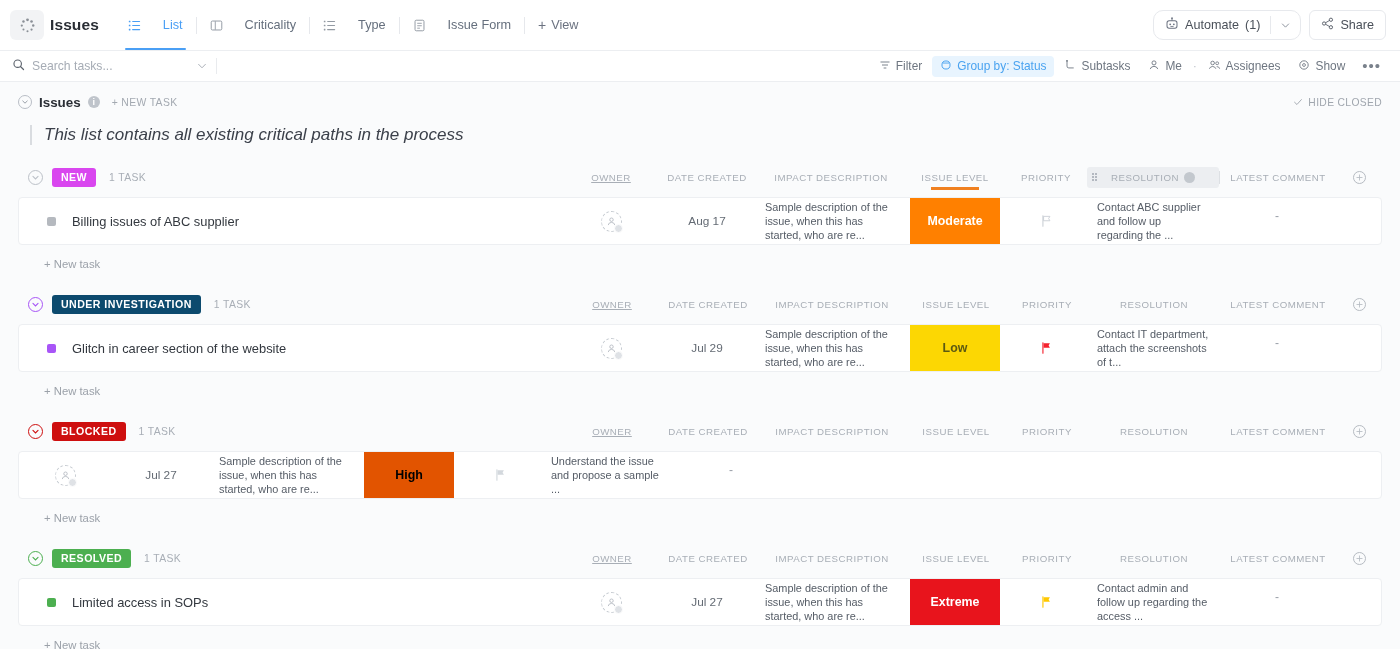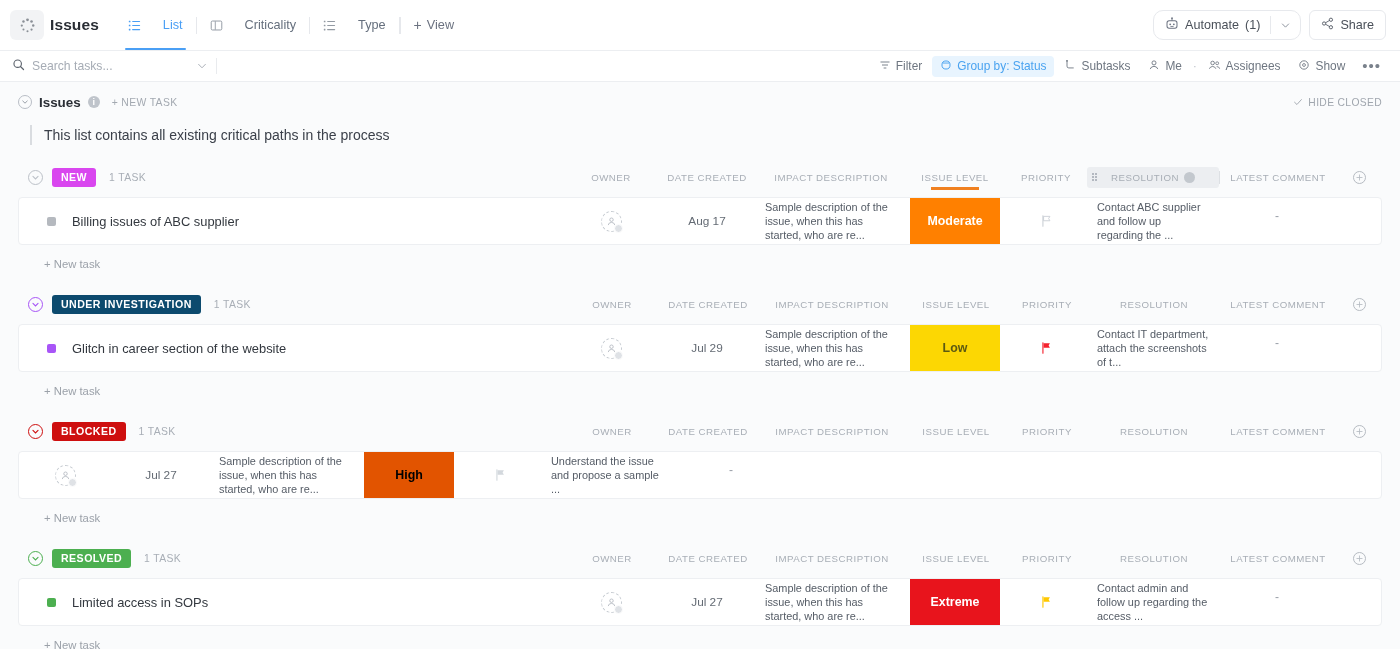--- a/index.html
+++ b/index.html
@@ -97,42 +97,42 @@
   .newtask-link { font-size: 10.4px; color: #a3a9b1; letter-spacing: .35px; cursor: pointer; }
   .hide-closed {
     margin-left: auto; display: flex; align-items: center; gap: 5px;
     font-size: 10.3px; color: #a0a6ae; letter-spacing: .35px; cursor: pointer;
   }
 
   .desc-banner {
     display: flex; align-items: center; margin: 13px 0 0 12px; padding-left: 12px;
     border-left: 2.5px solid #d9dce0; height: 20px;
   }
-  .desc-text { font-size: 14px; color: #3b404a; }
+  .desc-text { font-size: 17px; font-style: italic; color: #3b404a; }
 
   
   .group { margin-top: 20px; }
   .group-header { display: flex; align-items: center; height: 24px; padding-left: 10px; }
   .grp-chevron {
     width: 15px; height: 15px; border-radius: 50%; border: 1.3px solid #bcc1c8;
     display: flex; align-items: center; justify-content: center; margin-right: 9px; cursor: pointer; flex: none;
   }
   .status-chip {
     height: 19px; display: inline-flex; align-items: center; padding: 0 9px;
     border-radius: 3px; font-size: 10.6px; font-weight: bold; color: #fff;
     letter-spacing: .45px; text-transform: uppercase; cursor: pointer; white-space: nowrap;
   }
   .task-count { font-size: 10.4px; color: #a8aeb6; margin-left: 13px; letter-spacing: .35px; }
 
   .col-headers { margin-left: auto; display: flex; align-items: center; position: relative; }
   .colh {
     font-size: 9.7px; color: #a8aeb6; letter-spacing: .5px; text-transform: uppercase;
     text-align: center; cursor: pointer; white-space: nowrap;
   }
-  .col-owner { width: 92px; }
+  .col-owner { width: 92px; text-decoration: underline; }
   .col-date { width: 100px; }
   .col-impact { width: 148px; }
   .col-level { width: 100px; position: relative; }
   .col-level .lvl-underline { position: absolute; left: 26px; right: 26px; bottom: -7px; height: 2.5px; background: #f08020; }
   .col-prio { width: 82px; }
   .col-res { width: 132px; }
   .col-res-inner {
     background: #eceef1; border-radius: 3px; height: 21px; display: flex; align-items: center;
     justify-content: center; gap: 5px; position: relative;
   }
@@ -242,20 +242,31 @@
             <rect x="5" y="2.4" width="10" height="1.3" rx="0.6" fill="#939aa3"></rect>
             <rect x="1" y="7" width="2" height="2" rx="0.4" fill="#939aa3"></rect>
             <rect x="5" y="7.4" width="10" height="1.3" rx="0.6" fill="#939aa3"></rect>
             <rect x="1" y="12" width="2" height="2" rx="0.4" fill="#939aa3"></rect>
             <rect x="5" y="12.4" width="10" height="1.3" rx="0.6" fill="#939aa3"></rect>
           </svg>
         </span>
         <span>Type</span>
       </div>
       <div class="tab-sep"></div>
+      <div class="tab">
+        <span class="tabicon">
+          <svg width="13" height="13" viewBox="0 0 16 16">
+            <rect x="2.5" y="1.5" width="11" height="13" rx="1.5" fill="none" stroke="#939aa3" stroke-width="1.2"></rect>
+            <line x1="5.2" y1="5.3" x2="10.8" y2="5.3" stroke="#939aa3" stroke-width="1.1"></line>
+            <line x1="5.2" y1="8.3" x2="10.8" y2="8.3" stroke="#939aa3" stroke-width="1.1"></line>
+            <line x1="5.2" y1="11.3" x2="8.5" y2="11.3" stroke="#939aa3" stroke-width="1.1"></line>
+          </svg>
+        </span>
+        <span>Issue Form</span>
+      </div>
       <div class="tab-sep"></div>
       <div class="tab addview">
         <span class="plus-glyph">+</span>
         <span>View</span>
       </div>
     </div>
 
     <div class="topbar-right">
       <div class="pill-split">
         <div class="left">

